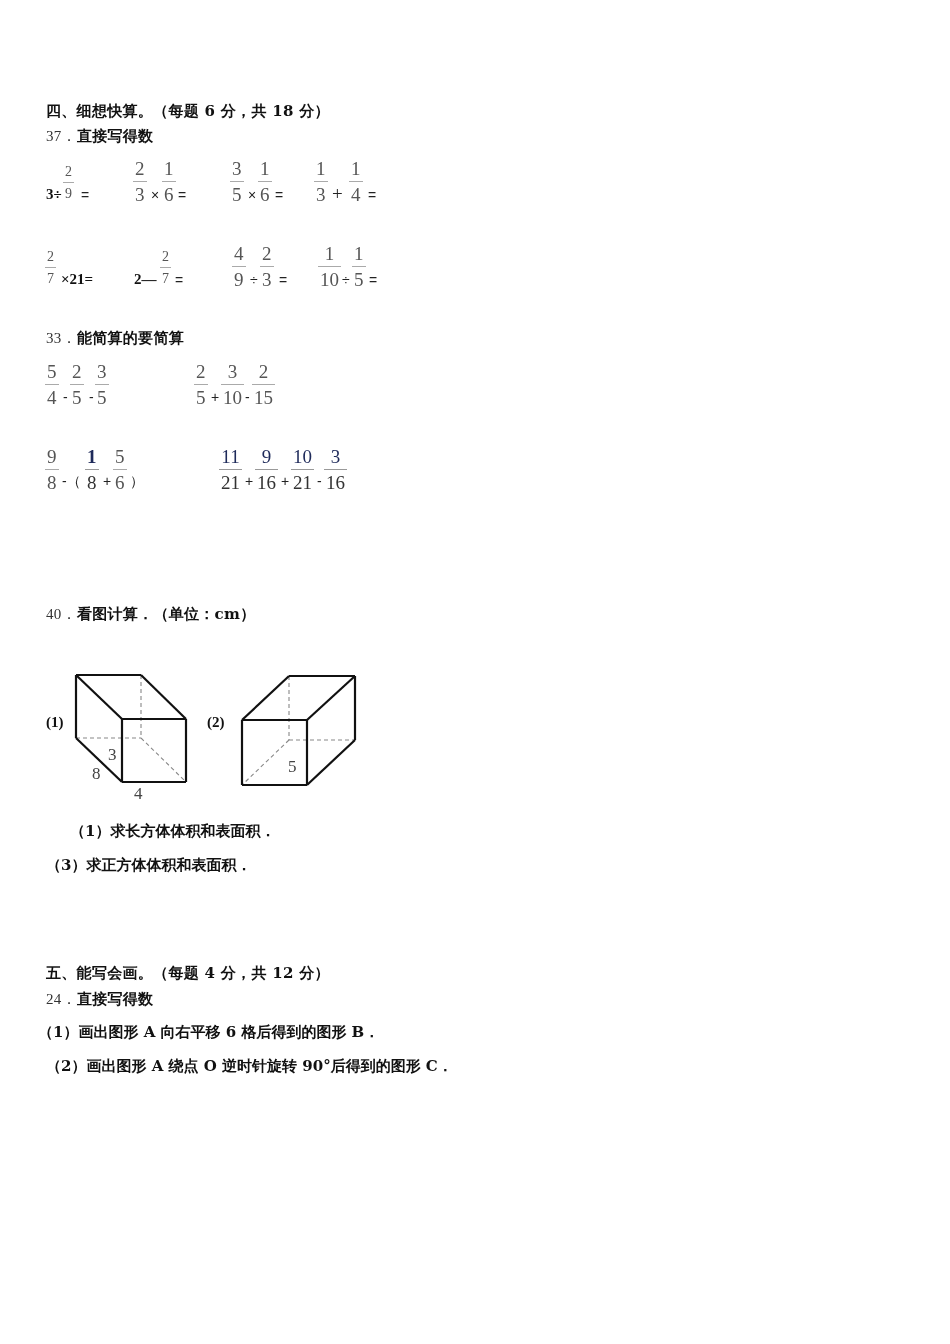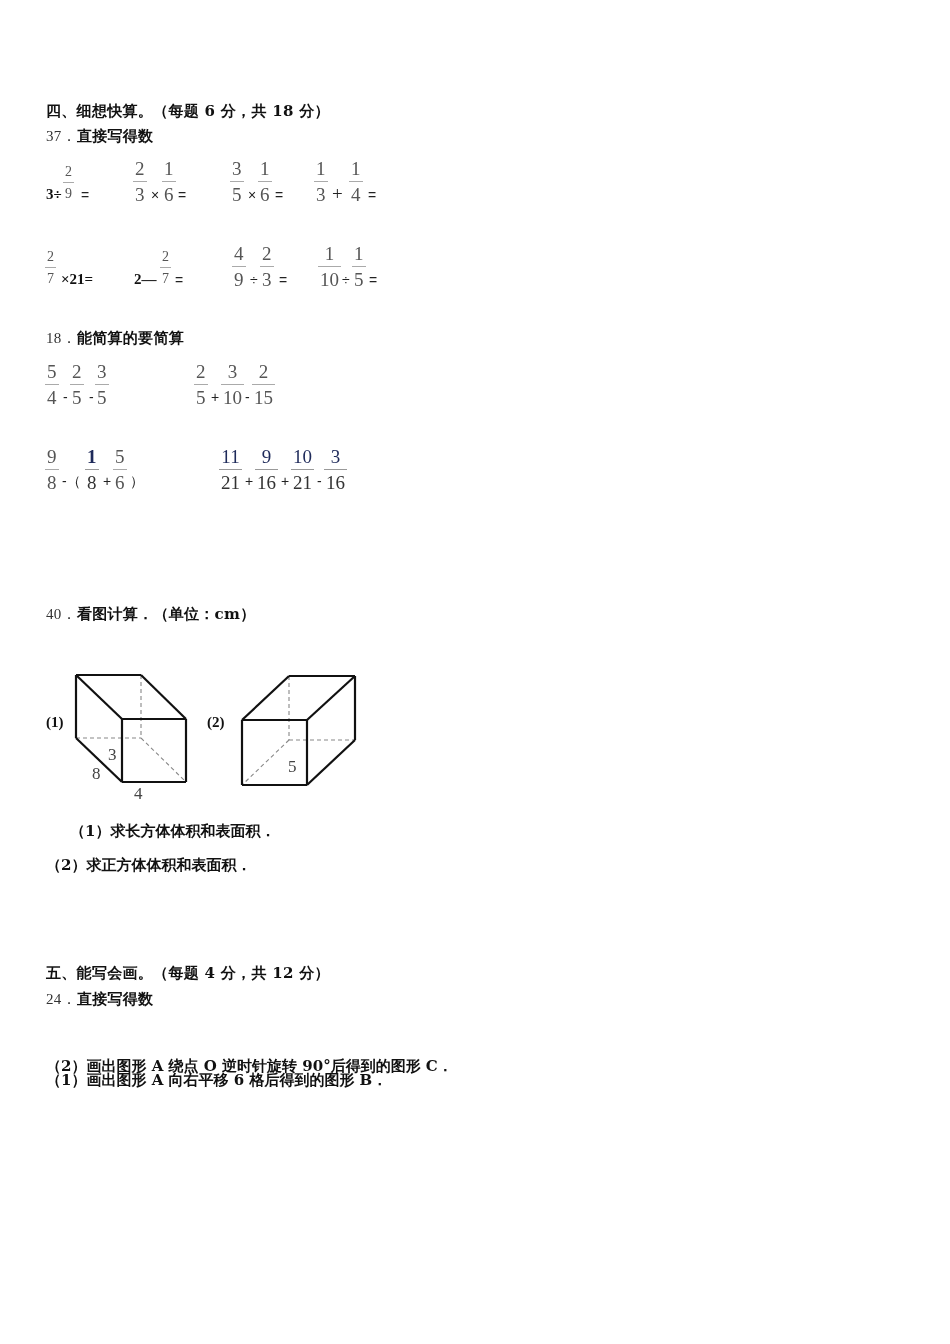--- a/index.html
+++ b/index.html
@@ -130,21 +130,21 @@
   <span class="op" style="left:342px; top:272px;">÷</span>
   <span class="frac" style="left:352px; top:244px;">
     <span class="num">1</span>
       <span class="bar"></span>
       <span class="den">5</span>
   </span>
   <span class="op" style="left:369px; top:272px;">=</span>
 </div>
 
 <div class="abs heading" style="left:46px; top:329px;">
-  <span class="qnum">18．</span><span>能简算的要简算</span>
+  <span class="qnum">33．</span><span>能简算的要简算</span>
 </div>
 
 <div>
   <span class="frac" style="left:45px; top:362px;">
       <span class="num">5</span>
       <span class="bar"></span>
       <span class="den">4</span>
     </span>
   <span class="op" style="left:63px; top:389px;">-</span>
   <span class="frac" style="left:70px; top:362px;">
@@ -262,20 +262,20 @@
   <line x1="242" y1="720" x2="307" y2="720"></line>
   <line x1="242" y1="720" x2="242" y2="785"></line>
   <line x1="307" y1="720" x2="307" y2="785"></line>
   <line x1="242" y1="785" x2="307" y2="785"></line>
   <line x1="355" y1="676" x2="355" y2="740"></line>
   <line x1="307" y1="785" x2="355" y2="740"></line>
   <text x="288" y="772">5</text>
 </svg>
 
 <div class="abs sub" style="left:46px; top:822px;margin-left:24px;">（1）求长方体体积和表面积．</div>
-<div class="abs sub" style="left:46px; top:856px;">（2）求正方体体积和表面积．</div>
+<div class="abs sub" style="left:46px; top:856px;">（3）求正方体体积和表面积．</div>
 
 <div class="abs heading" style="left:46px; top:964px;">五、能写会画。（每题 4 分，共 12 分）</div>
 <div class="abs heading" style="left:46px; top:990px;">
   <span class="qnum">24．</span><span>直接写得数</span>
 </div>
-<div class="abs sub" style="left:46px; top:1023px;margin-top:48px;">（1）画出图形 A 向右平移 6 格后得到的图形 B．</div>
+<div class="abs sub" style="left:38px; top:1023px;">（1）画出图形 A 向右平移 6 格后得到的图形 B．</div>
 <div class="abs sub" style="left:46px; top:1057px;">（2）画出图形 A 绕点 O 逆时针旋转 90°后得到的图形 C．</div>
 
 </body></html>

